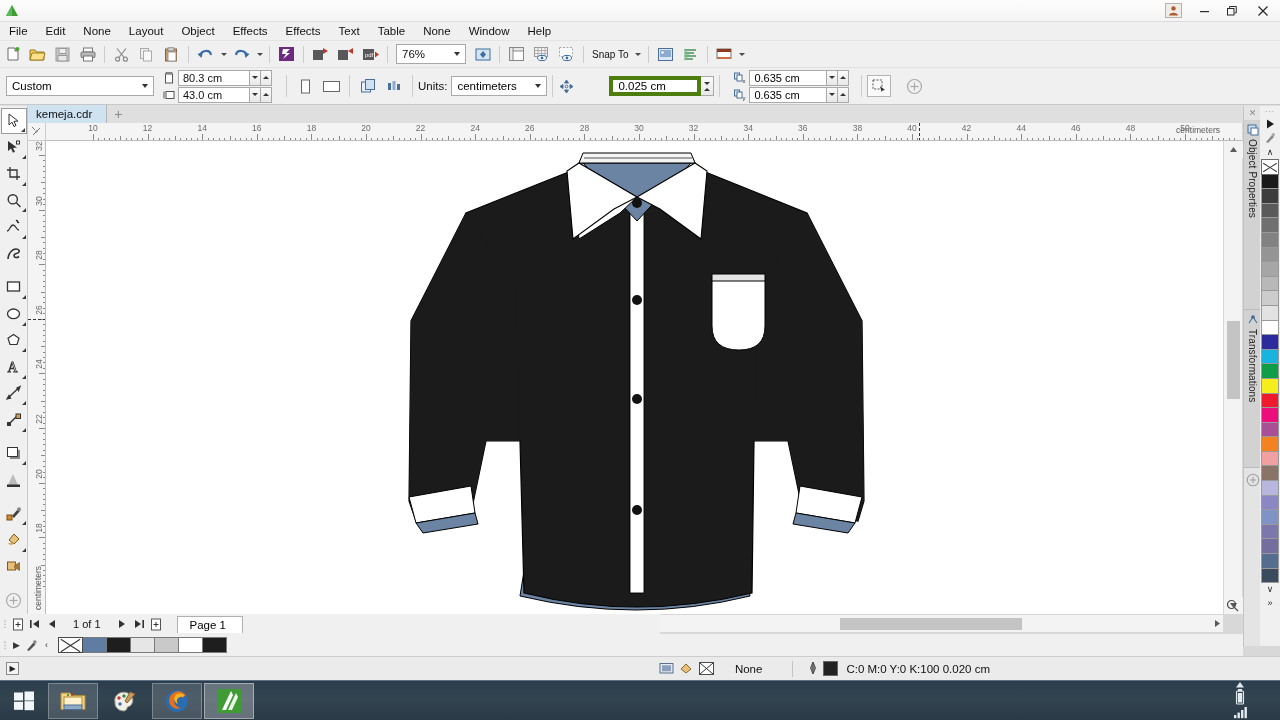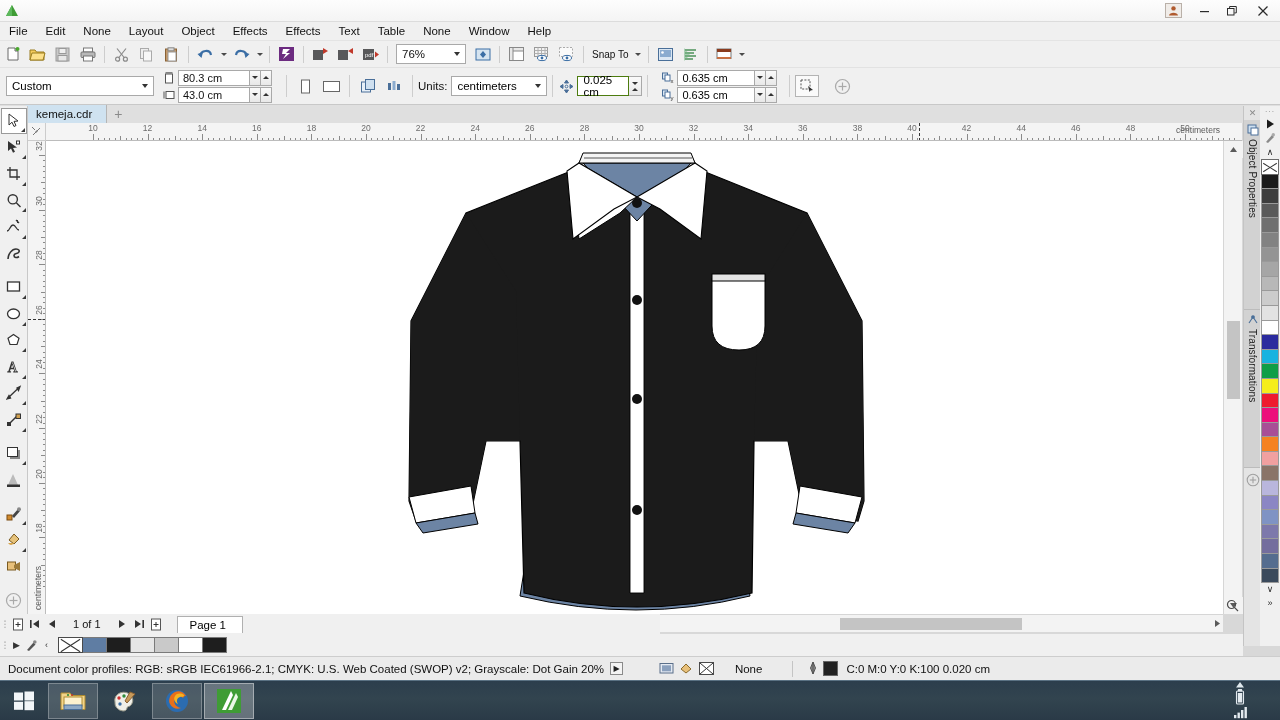--- a/index.html
+++ b/index.html
@@ -108,22 +108,22 @@
   .spin-u:after { content:''; display:block; border-left:3px solid transparent; border-right:3px solid transparent; border-bottom:3px solid #333; }
   .pb-btn { width: 26px; height: 24px; display:flex; align-items:center; justify-content:center; }
   .pb-sep { width: 1px; height: 22px; background: #cdcdcd; margin: 0 5px; }
   .pb-label { font-size: 11.5px; color: #111; margin-right: 4px; }
   .units-combo {
     width: 96px; height: 20px; background: #fff; border: 1px solid #a9a9a9;
     display: flex; align-items: center; position: relative;
   }
   .units-combo .val { font-size: 11.5px; padding-left: 5px; }
   .nudge-field {
-    width: 52px; height: 20px; background: #fff; border: 1px solid #4d7c0f;
-    font-size: 11.5px; display: flex; align-items: center; padding-left: 5px;
+    width: 92px; height: 20px; background: #fff; border: 4px solid #4d7c0f;
+    font-size: 11.5px; display: flex; align-items: center; padding-left: 5px; margin-left: 32px;
   }
   .spin20 { width: 13px; height: 20px; border: 1px solid #a9a9a9; border-left: none;
     background: linear-gradient(to bottom,#fafafa,#e8e8e8);
     display:flex; flex-direction: column; align-items:center; justify-content:center; gap:3px; }
   .dupe-field {
     width: 78px; height: 16px; background:#fff; border:1px solid #a9a9a9;
     font-size: 11px; display:flex; align-items:center; padding-left:4px;
   }
   .minispin { width:11px; height:16px; border:1px solid #a9a9a9; border-left:none;
     background: linear-gradient(to bottom,#fafafa,#e8e8e8); display:flex; align-items:center; justify-content:center; }
@@ -1408,21 +1408,20 @@
       <div class="cs-sw" style="background:#5f7da3"></div>
       <div class="cs-sw" style="background:#1e1e1e"></div>
       <div class="cs-sw" style="background:#e6e6e6"></div>
       <div class="cs-sw" style="background:#c9c9c9"></div>
       <div class="cs-sw" style="background:#ffffff"></div>
       <div class="cs-sw" style="background:#1e1e1e"></div>
     </div>
   </div>
 
   <div class="statusbar">
-    <div class="sb-text">Document color profiles: RGB: sRGB IEC61966-2.1; CMYK: U.S. Web Coated (SWOP) v2; Grayscale: Dot Gain 20%</div>
     <div class="sb-more">▶</div>
 
     <div style="margin-left:auto;display:flex;align-items:center;padding-right:290px">
       <div class="sb-ico">
         <svg width="15" height="14" viewBox="0 0 15 14">
             <rect x="1" y="1.5" width="13" height="9.5" fill="#e4eaf2" stroke="#5a6f8a"></rect>
             <rect x="3" y="3.3" width="9" height="6" fill="#8aa0bd"></rect>
           </svg>
       </div>
       <div class="sb-ico">

